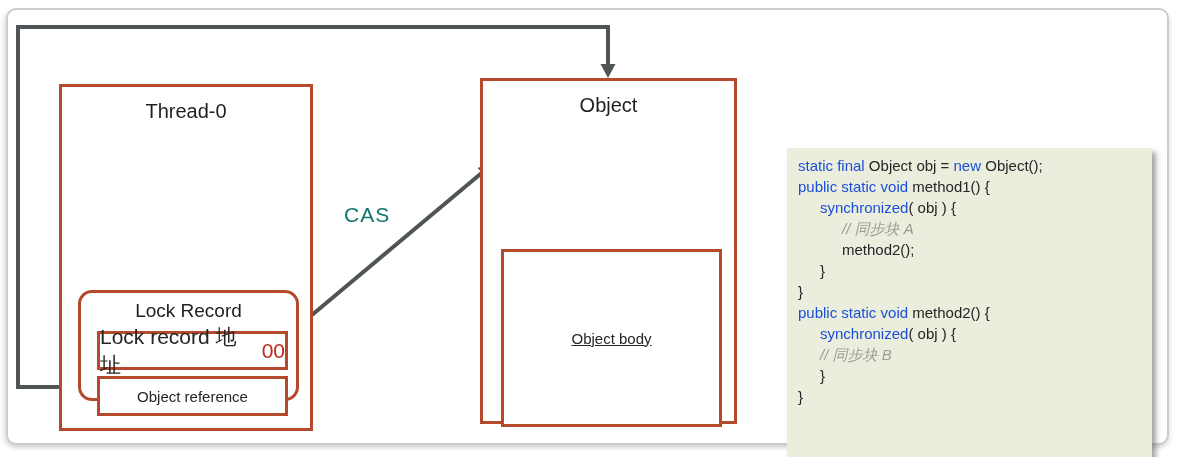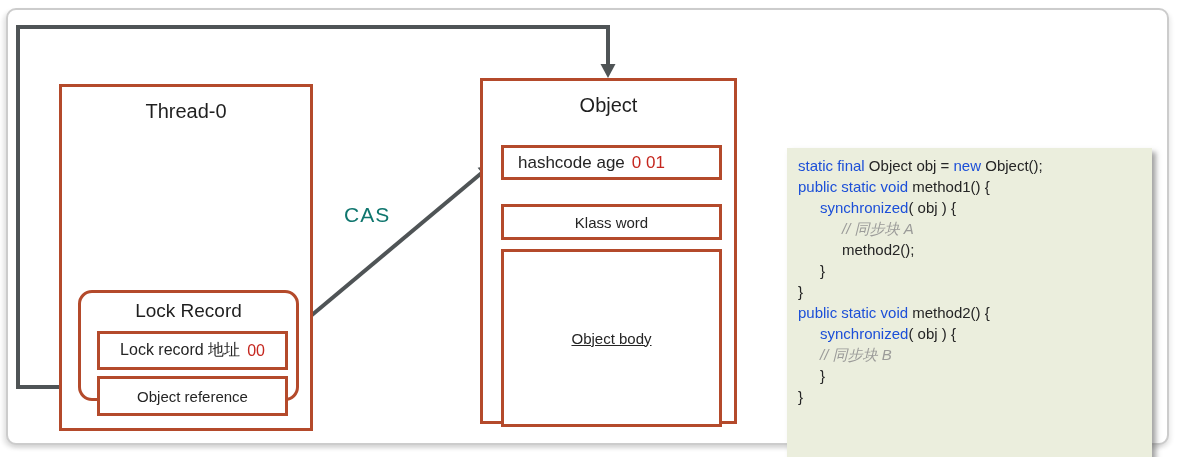--- a/index.html
+++ b/index.html
@@ -23,21 +23,21 @@
 
   .box{position:absolute;border:3px solid var(--brick);background:#ffffff;}
   .thread-box{left:59px;top:84px;width:254px;height:347px;}
   .object-box{left:480px;top:78px;width:257px;height:346px;}
   .box-title{text-align:center;font-size:20px;padding-top:13px;color:#1f1f1f;}
 
   .lock-record{position:absolute;left:16px;top:203px;width:221px;height:111px;
                border:3px solid var(--brick);border-radius:14px;background:#fff;}
   .lr-title{text-align:center;font-size:19px;padding-top:7px;color:#1f1f1f;}
   .lr-row{position:absolute;left:16px;width:191px;border:3px solid var(--brick);
-          display:flex;align-items:center;justify-content:center;font-size:16px;background:#fff;}
+          display:flex;align-items:center;justify-content:center;font-size:21px;background:#fff;}
   .lr-addr{top:38px;height:39px;}
   .lr-ref{top:83px;height:40px;font-size:15px;}
 
   .obj-row{position:absolute;left:18px;width:221px;border:3px solid var(--brick);
            display:flex;align-items:center;justify-content:center;font-size:15px;background:#fff;}
   .obj-mark{top:64px;height:35px;justify-content:flex-start;padding-left:14px;font-size:17px;}
   .obj-klass{top:123px;height:36px;}
   .obj-body{top:168px;height:178px;text-decoration:underline;}
 
   .red-val{color:var(--red);margin-left:7px;}
@@ -82,28 +82,21 @@
         <span>Object reference</span>
       </div>
     </div>
   </div>
 
   <div class="cas-label">CAS</div>
 
   <div class="box object-box">
     <div class="box-title">Object</div>
 
-    <div class="obj-row obj-mark">
-      <span>hashcode age</span>
-      <span class="red-val">0 01</span>
-    </div>
 
-    <div class="obj-row obj-klass">
-      <span>Klass word</span>
-    </div>
 
     <div class="obj-row obj-body">
       <span>Object body</span>
     </div>
   </div>
 
   <div class="code-panel">
     <div id="code-lines">
         <div class="code-line" style="padding-left: 0px;"><span class="kw">static final</span><span class="pl"> Object obj = </span><span class="kw">new</span><span class="pl"> Object();</span></div>
         <div class="code-line" style="padding-left: 0px;"><span class="kw">public static void</span><span class="pl"> method1() {</span></div>

